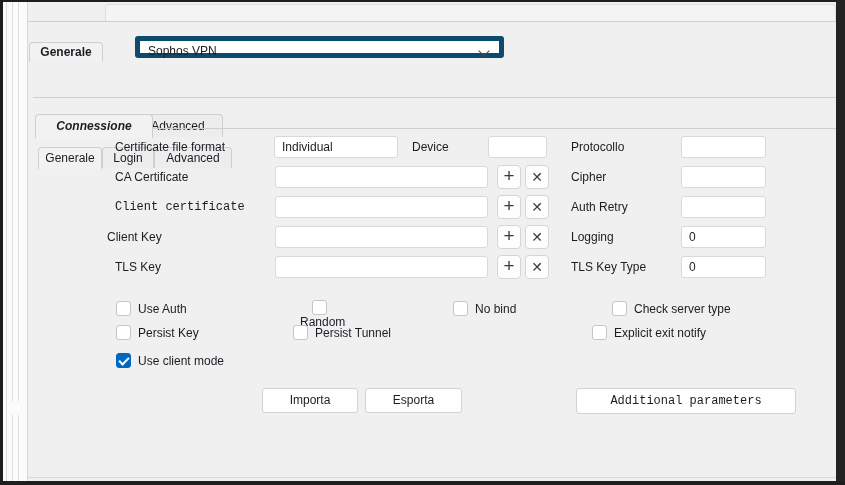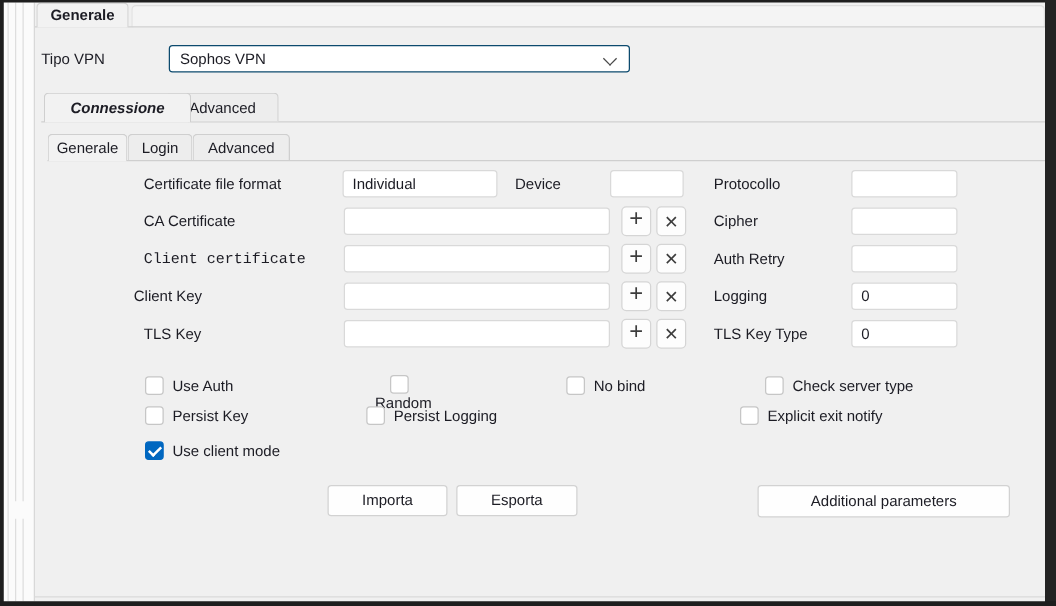--- a/index.html
+++ b/index.html
@@ -14,33 +14,33 @@
   .frame.left{left:0;top:0;width:3px;height:485px;}
   .frame.top{left:0;top:0;width:845px;height:2px;}
   .frame.right{left:836px;top:0;width:9px;height:485px;background:#232323;}
   .frame.bottom{left:0;top:481px;width:845px;height:4px;}
 
   
   .gutter{position:absolute;left:3px;top:2px;width:25px;height:479px;background:#fbfbfb;border-right:1px solid #d8d8d8;box-sizing:border-box;}
   .gline{position:absolute;width:1px;background:#dedede;}
 
   
-  .tab{position:absolute;box-sizing:border-box;border:1px solid #cfcfcf;border-bottom:none;border-radius:4px 4px 0 0;text-align:center;background:#ededed;}
+  .tab{position:absolute;box-sizing:border-box;border:1px solid #cfcfcf;border-bottom:none;border-radius:4px 4px 0 0;text-align:center;background:#ededed;margin-top:40px;}
   .tab.active{background:#f2f2f2;font-weight:bold;z-index:5;}
   .strip-line{position:absolute;height:1px;background:#cfcfcf;}
   .strip-filler{position:absolute;background:#f4f4f4;border:1px solid #dedede;border-bottom:none;border-radius:4px 4px 0 0;}
 
   .lbl{position:absolute;height:21px;line-height:21px;white-space:nowrap;}
 
   .tinput{
     position:absolute;height:22px;background:#fff;border:1px solid #d9d9d9;border-radius:3px;
     box-sizing:border-box;padding:0 7px;font-family:inherit;font-size:12px;color:#1c1c24;outline:none;
   }
 
-  .combo{position:absolute;left:135px;top:36px;width:369px;height:22px;background:#fff;border:1px solid #0c4a6e;border-radius:3px;box-sizing:border-box;line-height:20px;padding:0 26px 0 8px;cursor:default;}
+  .combo{position:absolute;left:135px;top:36px;width:369px;height:22px;background:#fff;border:5px solid #0c4a6e;border-radius:3px;box-sizing:border-box;line-height:20px;padding:0 26px 0 8px;cursor:default;}
   .chev{position:absolute;right:11px;top:6px;width:7px;height:7px;border-right:1.6px solid #4a4a4a;border-bottom:1.6px solid #4a4a4a;transform:rotate(45deg);}
 
   .sq{
     position:absolute;width:24px;height:24px;background:#fdfdfd;border:1px solid #d5d5d5;border-radius:4px;
     box-sizing:border-box;display:flex;align-items:center;justify-content:center;color:#3d3d3d;cursor:default;
   }
   .sq.plus{font-size:19px;font-weight:400;padding-bottom:2px;}
   .sq.clear{font-size:14px;}
 
   .cb{position:absolute;display:flex;align-items:center;height:17px;cursor:default;}
@@ -169,39 +169,39 @@
     <span class="box"></span>
     <span class="cblbl">Check server type</span>
   </div>
 
   <div class="cb" style="left:116px;top:324px;">
     <span class="box"></span>
     <span class="cblbl">Persist Key</span>
   </div>
   <div class="cb" style="left:293px;top:324px;">
     <span class="box"></span>
-    <span class="cblbl">Persist Logging</span>
+    <span class="cblbl">Persist Tunnel</span>
   </div>
   <div class="cb" style="left:592px;top:324px;">
     <span class="box"></span>
     <span class="cblbl">Explicit exit notify</span>
   </div>
 
   <div class="cb" style="left:116px;top:352px;">
     <span class="box checked"></span>
     <span class="cblbl">Use client mode</span>
   </div>
 
   <div class="btn" style="left:262px;top:388px;width:96px;">
     <span>Importa</span>
   </div>
   <div class="btn" style="left:365px;top:388px;width:97px;">
     <span>Esporta</span>
   </div>
-  <div class="btn" style="left:606px;top:388px;width:202px;height:26px;line-height:24px;">
+  <div class="btn" style="left:576px;top:388px;width:220px;height:26px;line-height:24px;font-family:Liberation Mono, monospace;">
     <span>Additional parameters</span>
   </div>
 
   <div class="strip-line" style="left:28px;top:477px;width:808px;background:#d9d9d9;"></div>
 
   <div class="frame left"></div>
   <div class="frame top"></div>
   <div class="frame right"></div>
   <div class="frame bottom"></div>
 </div>

